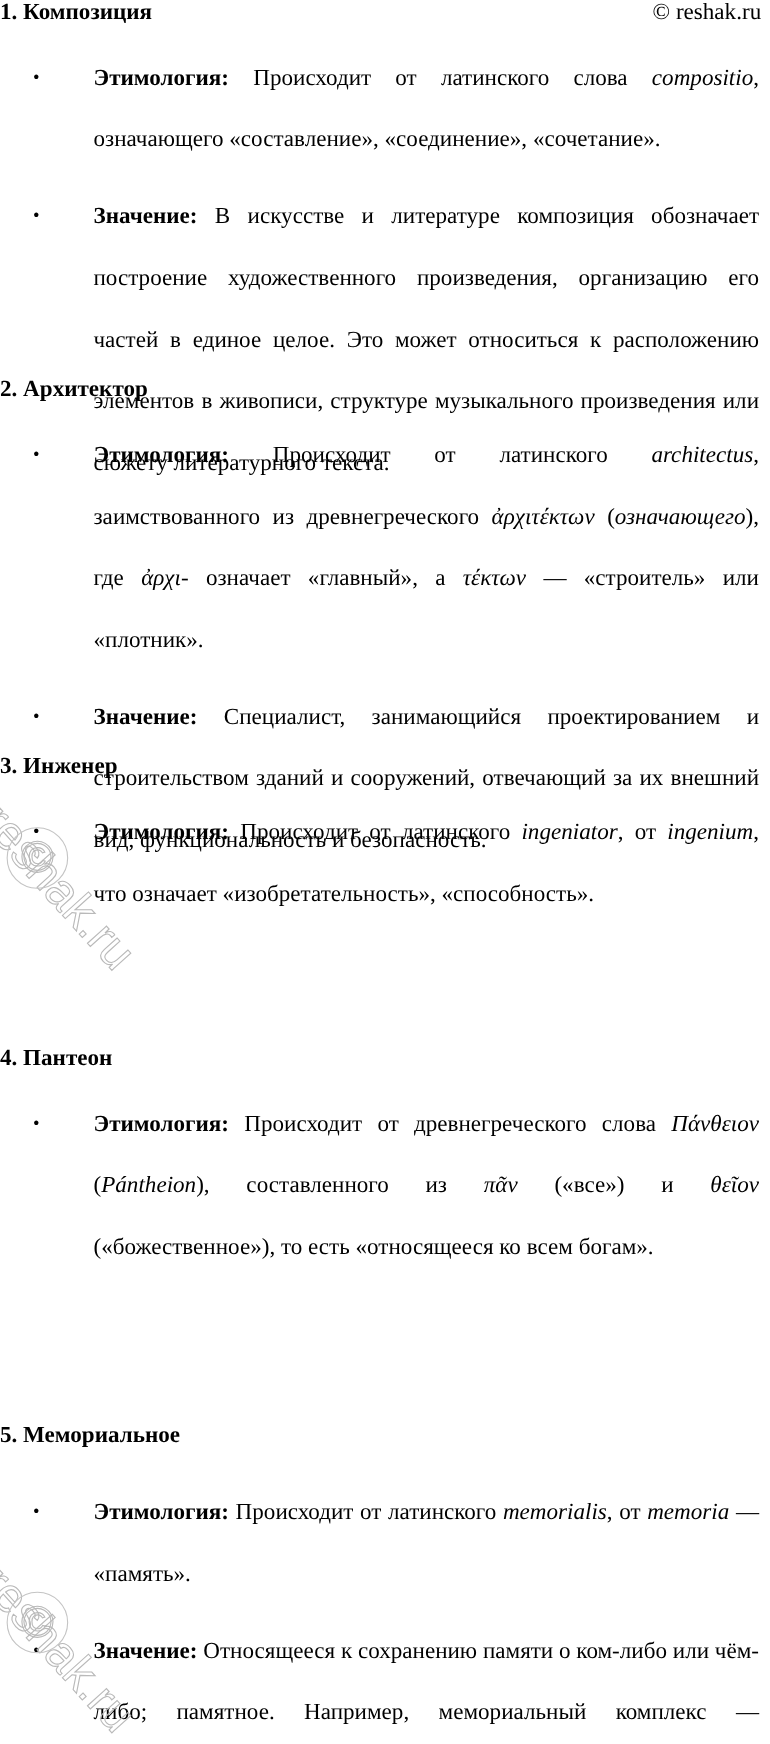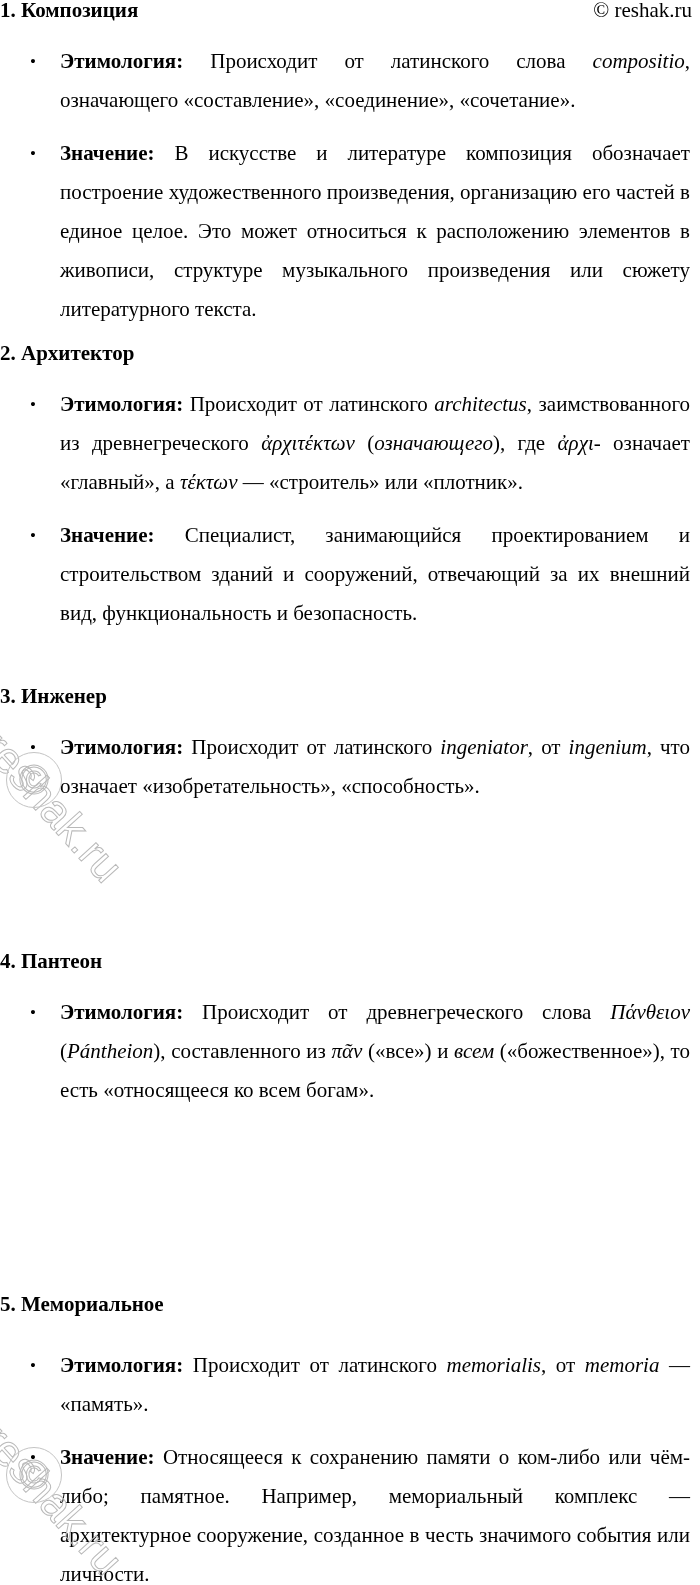--- a/index.html
+++ b/index.html
@@ -4,21 +4,21 @@
 <style>
   html, body { margin:0; padding:0; background:#ffffff; }
   body {
     width:700px; height:1585px; overflow:hidden; position:relative;
     font-family:"Liberation Serif", serif; color:#000; font-size:21px;
   }
   .copyright { position:absolute; top:-2px; right:8px; font-size:21px; }
   .section { position:absolute; left:0; width:700px; }
   .heading { font-weight:bold; font-size:21px; margin:0; line-height:24px; }
   ul { list-style:none; margin:0; padding:0; }
-  li { position:relative; padding-left:60px; padding-right:10px; text-align:justify; line-height:39px; margin-top:14px; }
+  li { position:relative; padding-left:85px; padding-right:10px; text-align:justify; line-height:56px; margin-top:14px; }
   li::before { content:"•"; position:absolute; left:30px; top:0; font-size:17px; }
   .lbl { font-weight:bold; }
   i { font-style:italic; }
   .wm { position:absolute; pointer-events:none; }
   .wm-text { font-family:"Liberation Sans", sans-serif; font-size:44px; color:transparent; -webkit-text-stroke:1px #b9b9b9; transform:rotate(50deg); transform-origin:left top; white-space:nowrap; }
   .wm-c { width:54px; height:54px; border:1.5px solid #c4c4c4; border-radius:50%; font-family:"Liberation Sans", sans-serif; font-size:40px; line-height:54px; text-align:center; color:transparent; -webkit-text-stroke:1px #b9b9b9; }
 </style>
 </head>
 <body>
 
@@ -43,21 +43,21 @@
 <div class="section" style="top:684px">
   <h3 class="heading">3. Инженер</h3>
   <ul>
     <li style="margin-top:20px"><span class="lbl">Этимология:</span> <span>Происходит от латинского <i>ingeniator</i>, от <i>ingenium</i>, что означает «изобретательность», «способность».</span></li>
   </ul>
 </div>
 
 <div class="section" style="top:949px">
   <h3 class="heading">4. Пантеон</h3>
   <ul>
-    <li style="margin-top:20px"><span class="lbl">Этимология:</span> <span>Происходит от древнегреческого слова <i>Πάνθειον</i> (<i>Pántheion</i>), составленного из <i>πᾶν</i> («все») и <i>всем</i> («божественное»), то есть «относящееся ко всем богам».</span></li>
+    <li style="margin-top:20px"><span class="lbl">Этимология:</span> <span>Происходит от древнегреческого слова <i>Πάνθειον</i> (<i>Pántheion</i>), составленного из <i>πᾶν</i> («все») и <i>θεῖον</i> («божественное»), то есть «относящееся ко всем богам».</span></li>
   </ul>
 </div>
 
 <div class="section" style="top:1292px">
   <h3 class="heading">5. Мемориальное</h3>
   <ul>
     <li style="margin-top:30px"><span class="lbl">Этимология:</span> <span>Происходит от латинского <i>memorialis</i>, от <i>memoria</i> — «память».</span></li>
     <li><span class="lbl">Значение:</span> <span>Относящееся к сохранению памяти о ком-либо или чём-либо; памятное. Например, мемориальный комплекс — архитектурное сооружение, созданное в честь значимого события или личности.</span></li>
   </ul>
 </div>

